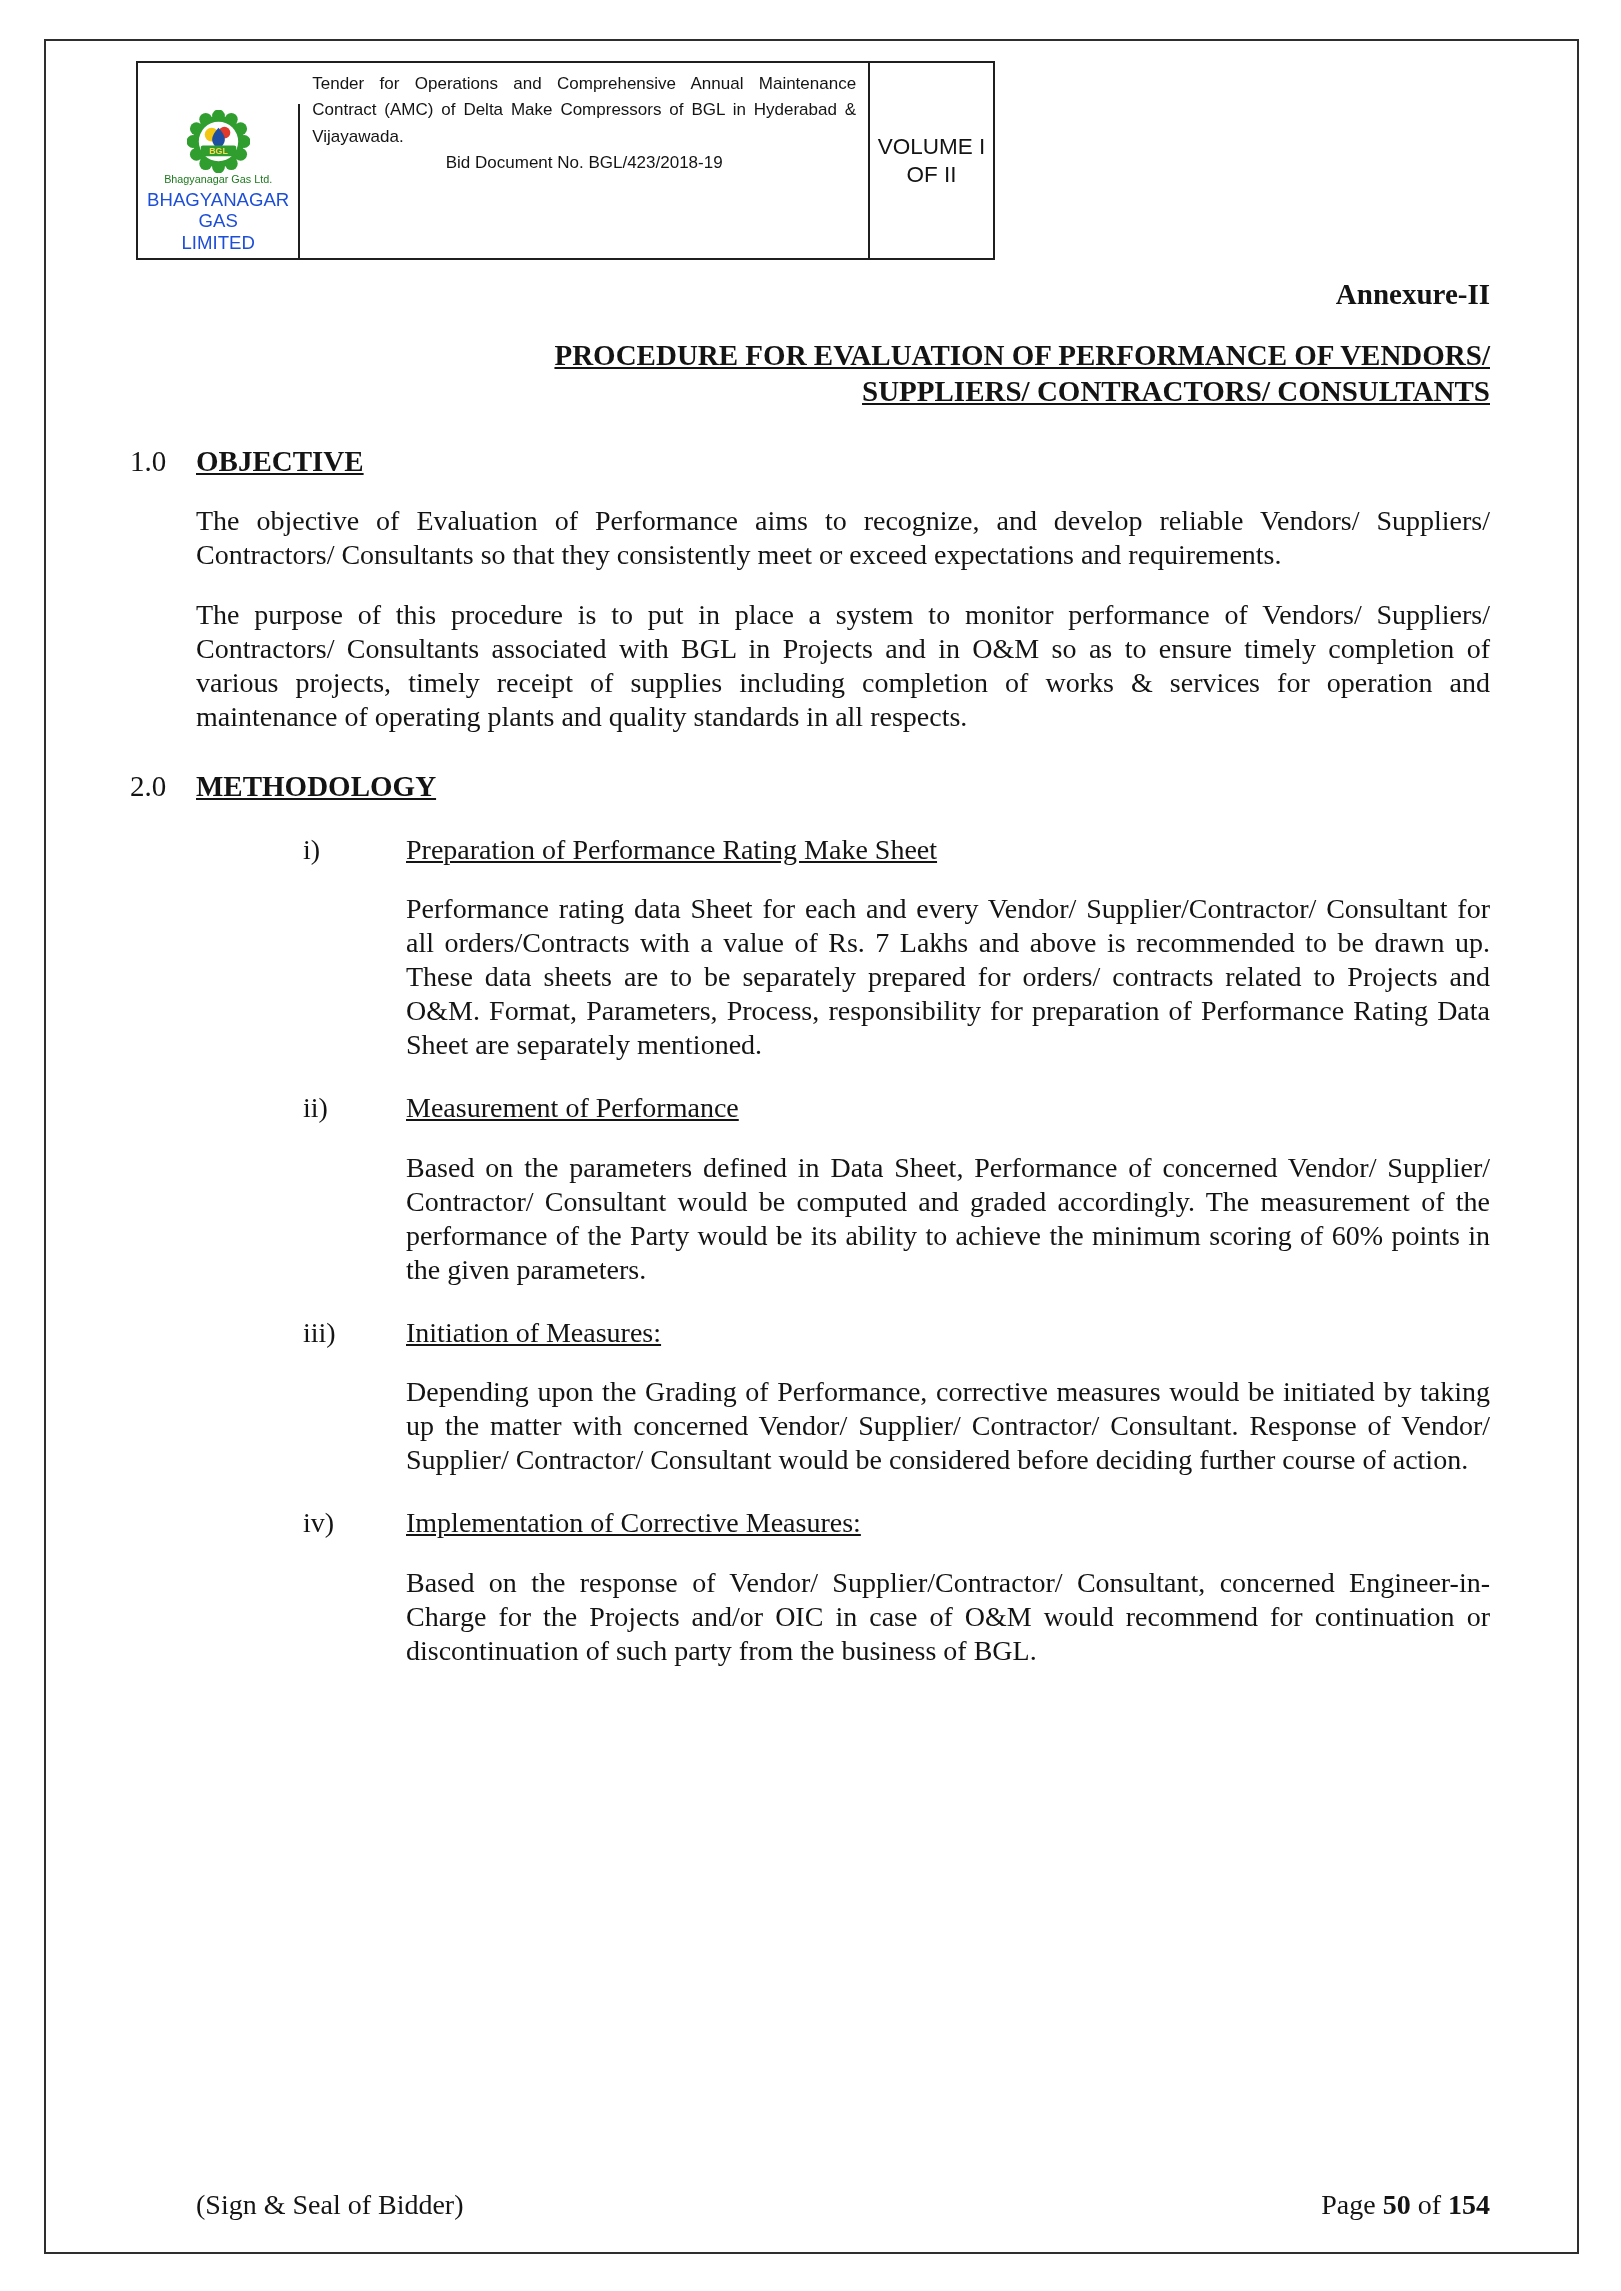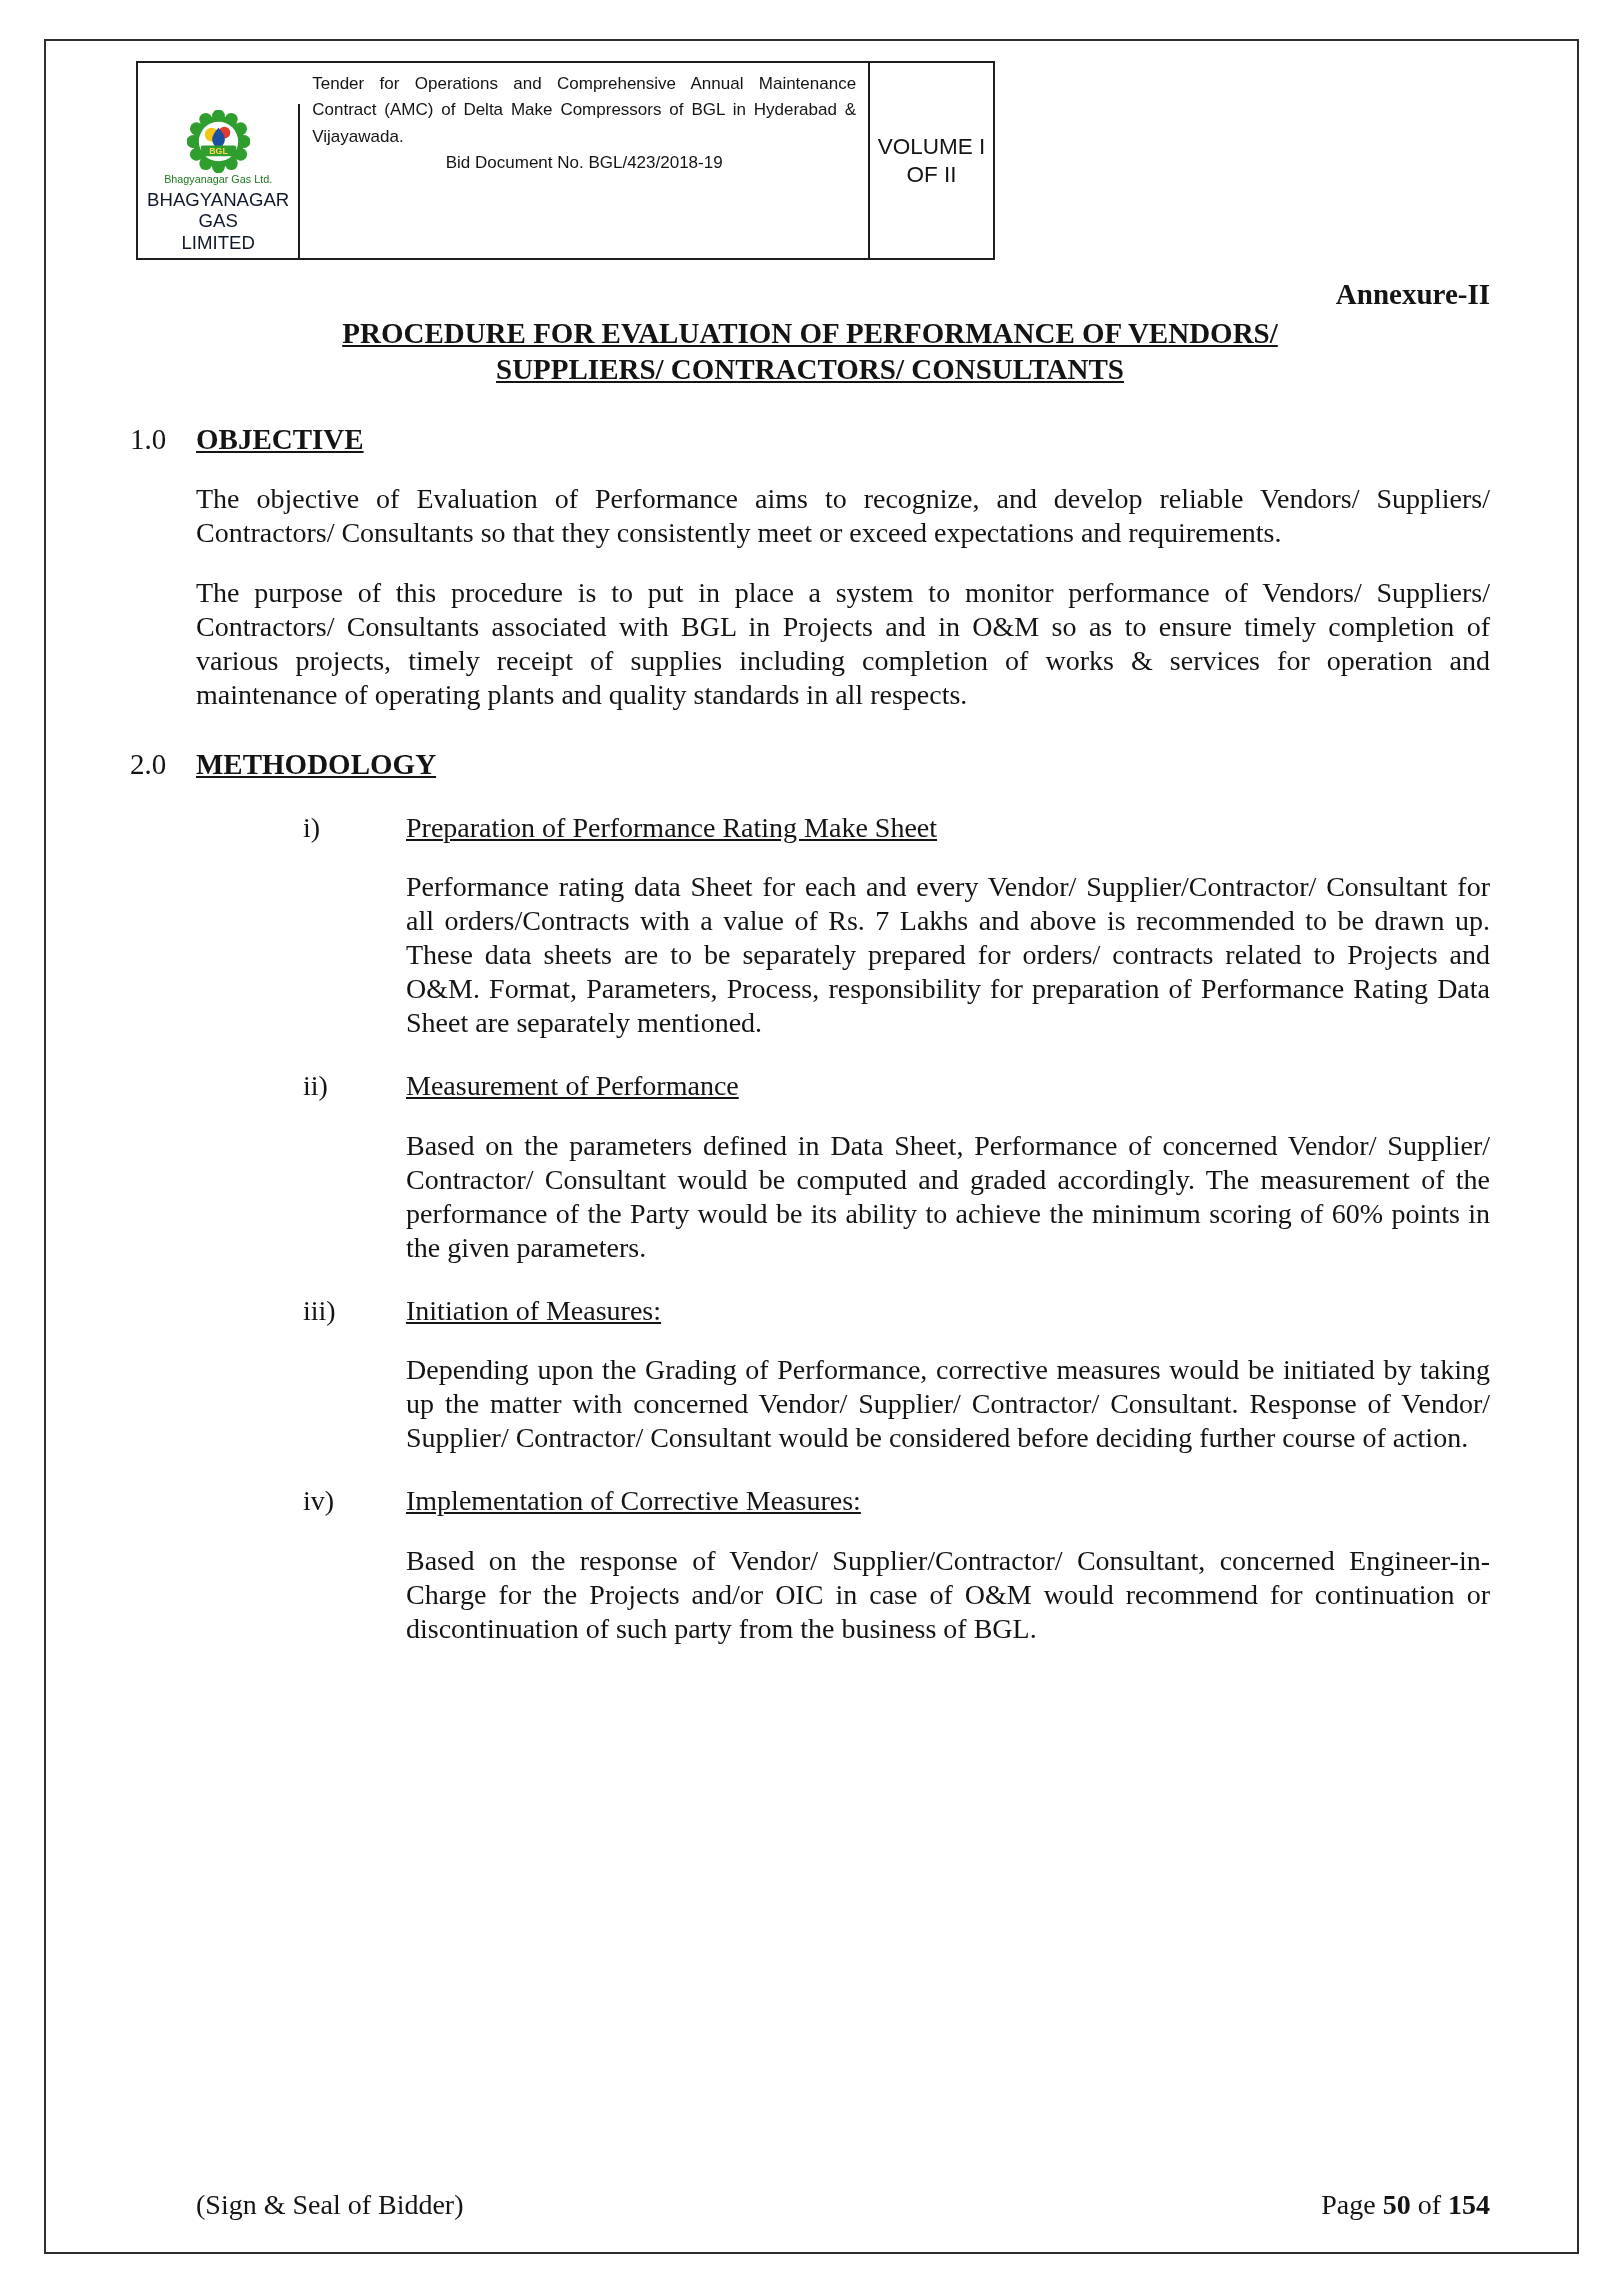--- a/index.html
+++ b/index.html
@@ -37,21 +37,21 @@
   .logo-cell {
     width: 159px;
     padding: 5.9px 3.9px 4.9px;
     display: flex;
     flex-direction: column;
     align-items: center;
     text-align: center;
     margin-top: 41px;
   }
   .logo-caption { font-size: 10.8px; line-height: 11.8px; color: #1d7a1d; margin-top: 1px; }
-  .org-name { font-size: 18.6px; line-height: 21.6px; margin-top: 2.9px; color: #0f172a; }
+  .org-name { font-size: 18.6px; line-height: 21.6px; margin-top: 2.9px; color: #1d4ed8; }
   .title-cell {
     width: 566px;
     padding: 7.8px 11.8px 6.9px;
     font-size: 17px;
     line-height: 26.5px;
   }
   .tender-title { text-align: justify; }
   .bid-doc { text-align: center; }
   .volume-cell {
     width: 128px;
@@ -65,22 +65,22 @@
 
   
   .annexure {
     margin-top: 17.6px;
     text-align: right;
     font-weight: bold;
     font-size: 29px;
     line-height: 33px;
   }
   .doc-title {
-    margin-top: 4px;
-    text-align: center;
+    margin-top: 26px;
+    text-align: right;
     font-weight: bold;
     font-size: 29px;
     line-height: 36px;
   }
   .doc-title .uline { text-decoration: underline; }
 
   .section-heading {
     display: flex;
     margin-top: 35px;
     font-size: 29px;

